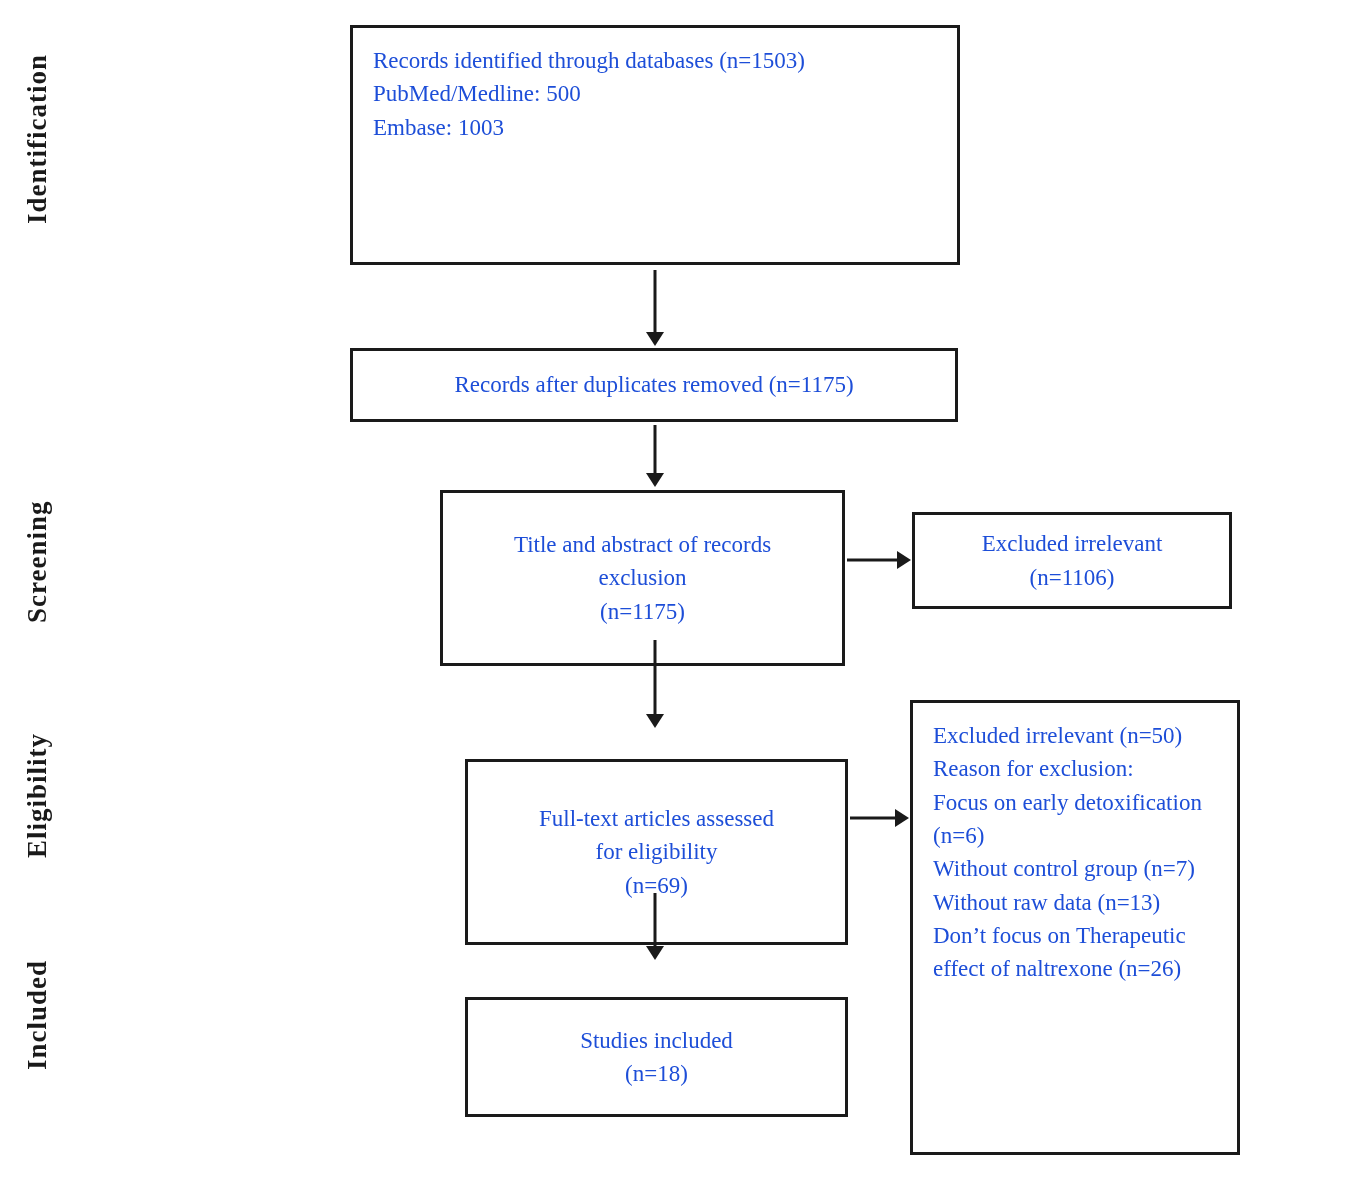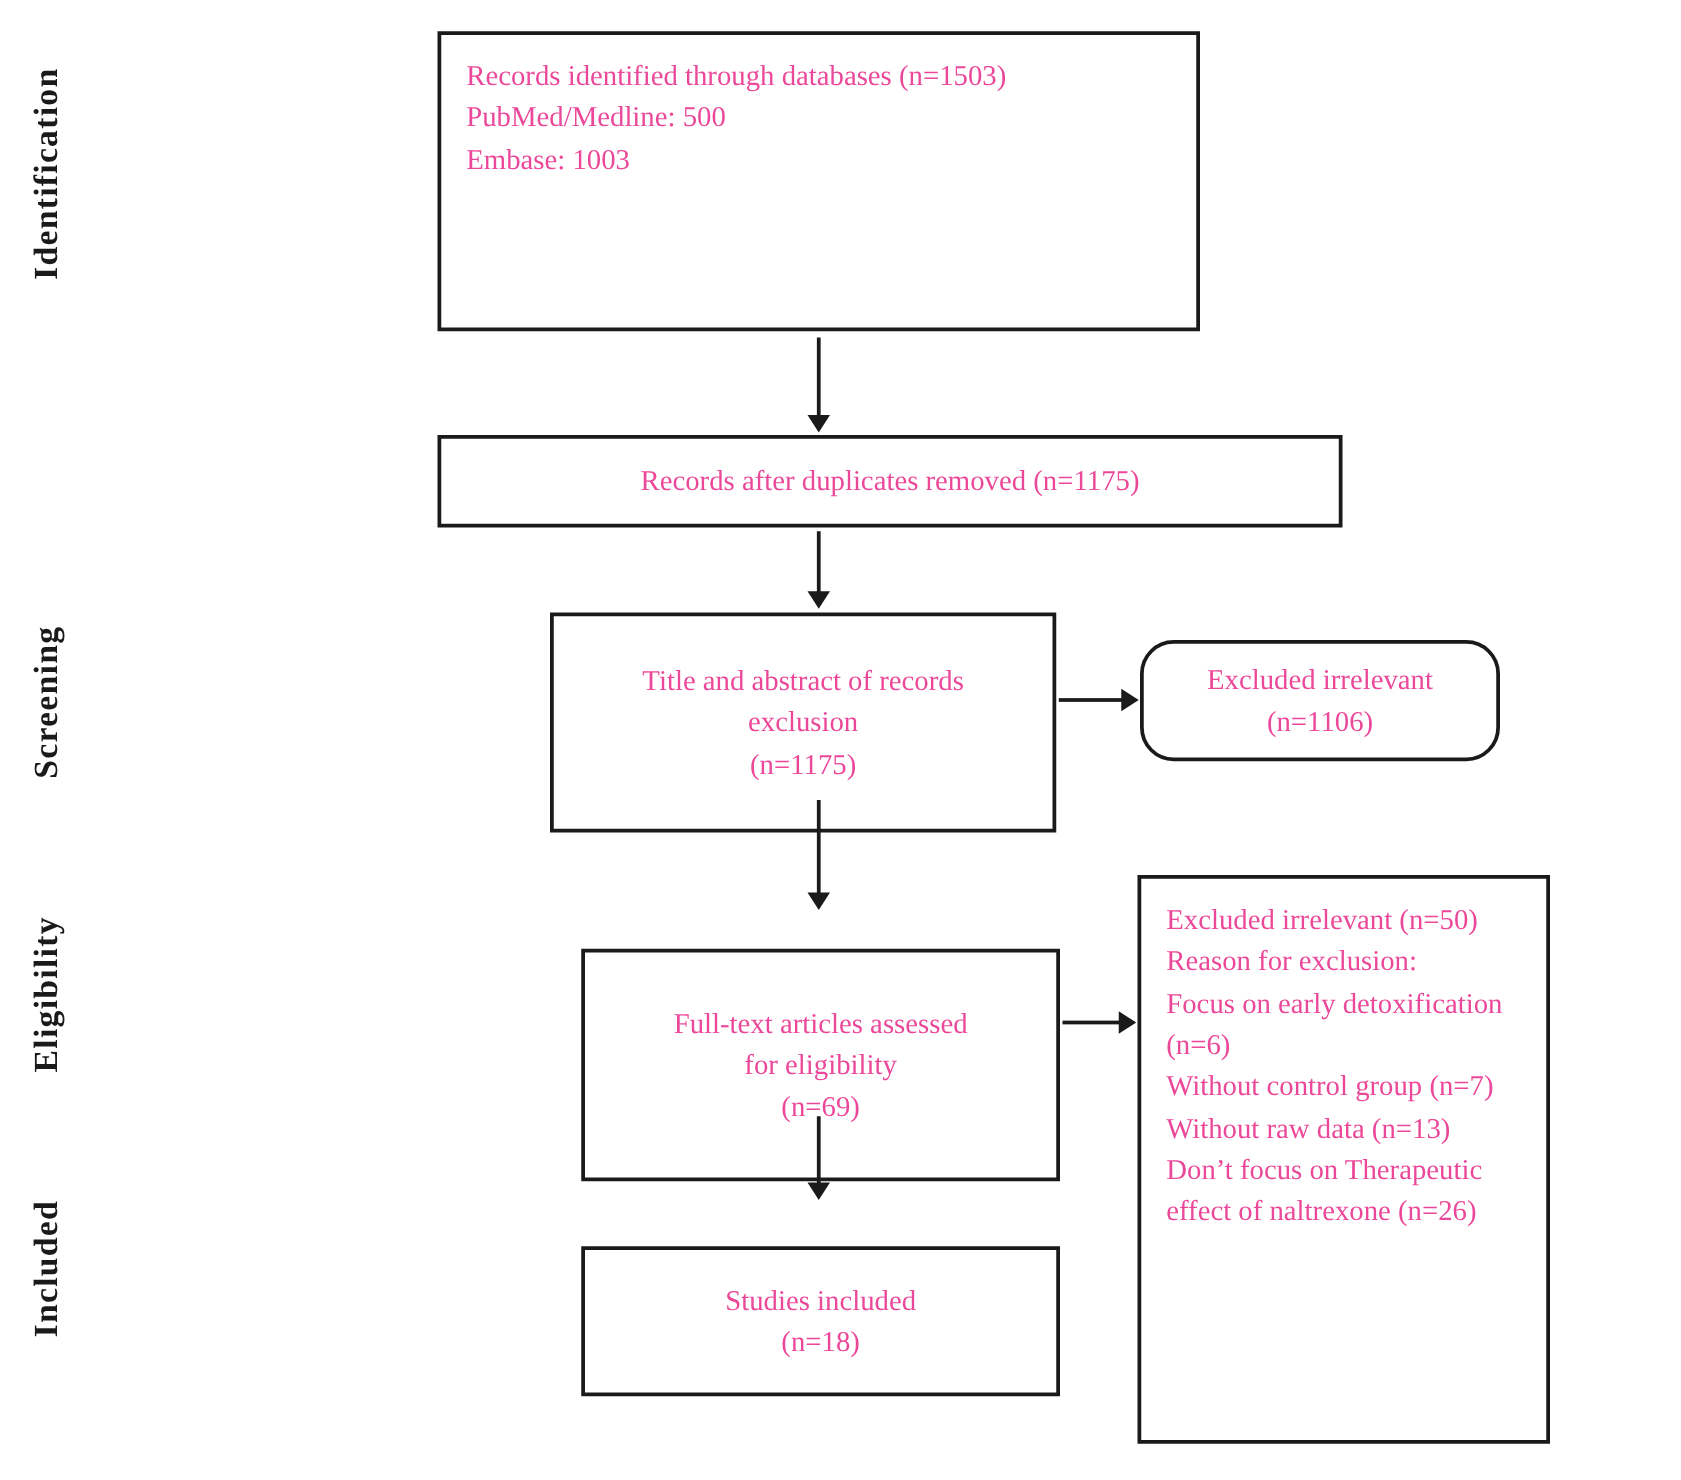--- a/index.html
+++ b/index.html
@@ -32,21 +32,21 @@
     color: #1a1a1a;
   }
 
   
   .box {
     position: absolute;
     border: 3px solid #1a1a1a;
     background: #ffffff;
     font-size: 23px;
     line-height: 1.45;
-    color: #ec4899;
+    color: #1d4ed8;
   }
   .box.align-left {
     text-align: left;
     padding: 16px 20px;
   }
   .box.align-center {
     text-align: center;
     display: flex;
     flex-direction: column;
     align-items: center;
@@ -109,41 +109,41 @@
     <div>Records identified through databases (n=1503)</div>
     <div>PubMed/Medline: 500</div>
     <div>Embase: 1003</div>
   </div>
 
   <div class="arrow arrow-down" style="left:644px; top:270px; width:22px; height:76px;">
     <span class="shaft"></span>
     <span class="head"></span>
   </div>
 
-  <div class="box align-center" style="left:350px; top:348px; width:724px; height:74px;">
+  <div class="box align-center" style="left:350px; top:348px; width:608px; height:74px;">
     <div>Records after duplicates removed (n=1175)</div>
   </div>
 
   <div class="arrow arrow-down" style="left:644px; top:425px; width:22px; height:62px;">
     <span class="shaft"></span>
     <span class="head"></span>
   </div>
 
   <div class="box align-center" style="left:440px; top:490px; width:405px; height:176px;">
     <div>Title and abstract of records</div>
     <div>exclusion</div>
     <div>(n=1175)</div>
   </div>
 
   <div class="arrow arrow-right" style="left:847px; top:549px; width:64px; height:22px;">
     <span class="shaft"></span>
     <span class="head"></span>
   </div>
 
-  <div class="box align-center" style="left:912px; top:512px; width:288px; height:97px;border-radius:27px;">
+  <div class="box align-center" style="left:912px; top:512px; width:320px; height:97px;">
     <div>Excluded irrelevant</div>
     <div>(n=1106)</div>
   </div>
 
   <div class="arrow arrow-down" style="left:644px; top:640px; width:22px; height:88px;">
     <span class="shaft"></span>
     <span class="head"></span>
   </div>
 
   <div class="box align-center" style="left:465px; top:759px; width:383px; height:186px;">

